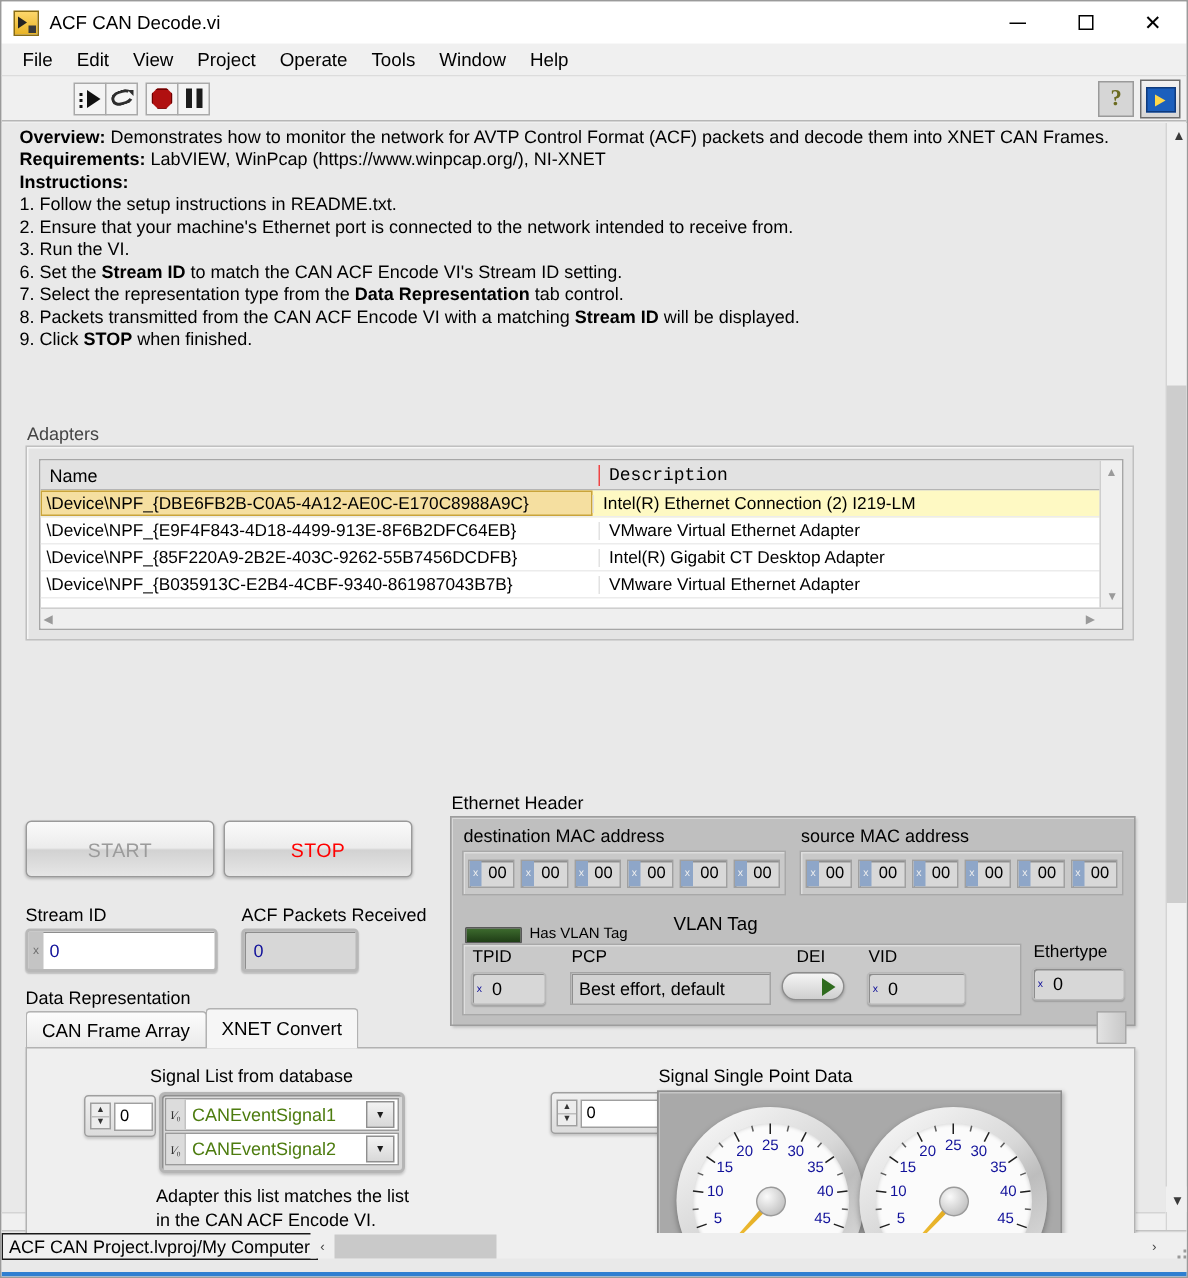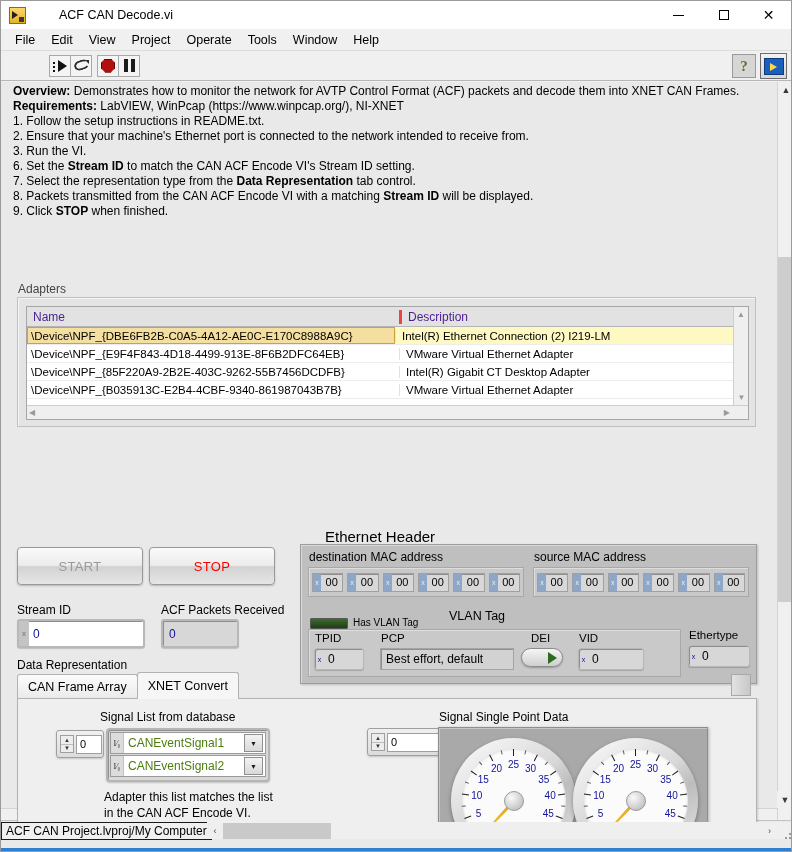--- a/index.html
+++ b/index.html
@@ -19,21 +19,20 @@
     border: 1px solid #9a9a9a;
     overflow: hidden;
   }
 
   
   .titlebar {
     height: 28px;
     background: #ffffff;
     display: flex; align-items: center;
     position: relative;
-    gap: 26px;
   }
   .vi-icon {
     width: 17px; height: 17px;
     margin-left: 8px; margin-right: 7px;
     background: linear-gradient(#fdd76b, #e8b325);
     border: 1px solid #8a6c13;
     position: relative; flex: none;
   }
   .vi-icon::before {
     content: "";
@@ -229,24 +228,24 @@
     background: #ffffff;
     border: 1px solid #a6a6a6;
     position: relative;
     overflow: hidden;
   }
   .at-head {
     display: flex; height: 20px;
     background: #e2e2e2;
     border-bottom: 1px solid #b5b5b5;
     align-items: center;
-    color: #4c1d95;
+    color: #000000;
   }
   .at-head .c1 { width: 372px; padding-left: 6px; }
-  .at-head .c2 { flex: 1; padding-left: 6px; border-left: 3px solid #ef4444; }
+  .at-head .c2 { flex: 1; padding-left: 6px; border-left: 1px solid #ef4444; font-family: Liberation Mono, monospace; }
   .at-row {
     display: flex; height: 18px; align-items: center;
     border-bottom: 1px solid #ececec;
     font-size: 11.5px;
   }
   .at-row .c1 { width: 372px; padding-left: 4px; white-space: nowrap; overflow: hidden; }
   .at-row .c2 { flex: 1; padding-left: 6px; border-left: 1px solid #e2e2e2; white-space: nowrap; }
   .at-row.selected .c1 {
     background: #f5dfa0;
     border: 1px solid #c9a43a;
@@ -318,21 +317,21 @@
     border: 2px solid #b8b8b8;
     border-radius: 3px;
     background: #d7d7d7;
     box-shadow: inset 1px 1px 0 #8d8d8d, 0 1px 1px rgba(0,0,0,0.18);
     display: flex; align-items: center;
     padding-left: 6px;
     font-size: 12px; color: #11119a;
   }
 
   
-  .eth-label { position: absolute; left: 300px; top: 446px; font-size: 15px; margin-left: 24px; }
+  .eth-label { position: absolute; left: 300px; top: 446px; font-size: 12px; }
   .eth-frame {
     position: absolute; left: 299px; top: 462px;
     width: 457px; height: 140px;
     background: #bfbfbf;
     border: 1px solid #9d9d9d;
     box-shadow: inset 1px 1px 0 #d8d8d8, 1px 1px 2px rgba(0,0,0,0.2);
   }
   .sub-label { position: absolute; font-size: 12px; color: #000; }
   .mac-group {
     position: absolute;
@@ -674,20 +673,21 @@
       </div>
     </div>
   </div>
 
   <div class="panel">
    <div class="panel-inner">
 
     <div class="doc" id="doc-block">
           <div><b>Overview:</b> Demonstrates how to monitor the network for AVTP Control Format (ACF) packets and decode them into XNET CAN Frames.</div>
           <div><b>Requirements:</b> LabVIEW, WinPcap (https://www.winpcap.org/), NI-XNET</div>
+          <div><b>Instructions:</b></div>
           <div>1. Follow the setup instructions in README.txt.</div>
           <div>2. Ensure that your machine's Ethernet port is connected to the network intended to receive from.</div>
           <div>3. Run the VI.</div>
           <div>6. Set the <b>Stream ID</b> to match the CAN ACF Encode VI's Stream ID setting.</div>
           <div>7. Select the representation type from the <b>Data Representation</b> tab control.</div>
           <div>8. Packets transmitted from the CAN ACF Encode VI with a matching <b>Stream ID</b> will be displayed.</div>
           <div>9.  Click <b>STOP</b> when finished.</div>
         </div>
 
     <div class="adapters-label">Adapters</div>

